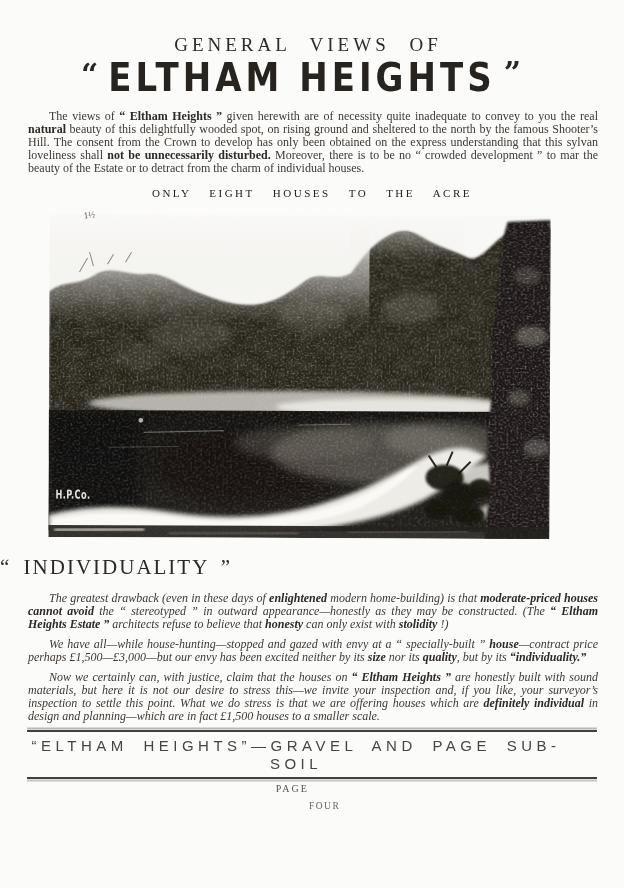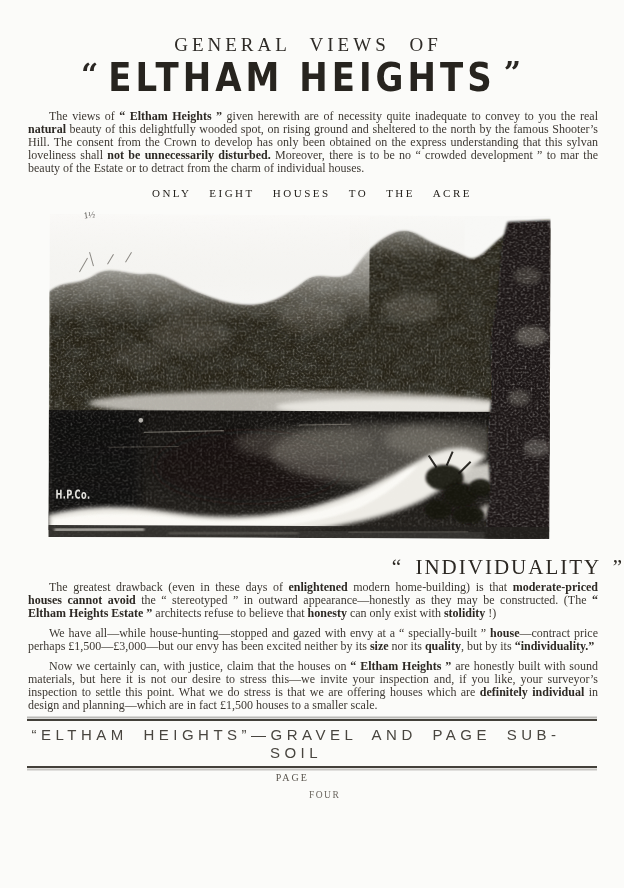--- a/index.html
+++ b/index.html
@@ -47,24 +47,24 @@
     font-family:"DejaVu Sans",sans-serif;font-weight:bold;font-size:10.5px;
     letter-spacing:0.5px;color:#f4f3ee;opacity:.92;
     transform:scaleX(.78) scaleY(1.15);transform-origin:left center;
   }
   .margin-mark{
     position:absolute;left:34px;top:-3px;font-size:9px;line-height:9px;
     color:#34312c;opacity:.85;transform:rotate(-6deg);width:8px;
   }
   
   .heading2{
-    text-align:right;margin-top:18px;font-size:21px;line-height:23px;
+    text-align:left;margin-top:18px;font-size:21px;line-height:23px;
     letter-spacing:2px;word-spacing:5px;color:#2c2823;
   }
-  .body-copy.lower{margin-top:2px;}
+  .body-copy.lower{margin-top:13px;font-style:italic;}
   
   .banner{margin:3px 27px 0 27px;}
   .rule{height:2px;background:#43403a;}
   .rule-top{box-shadow:0 -2.5px 0 rgba(66,62,56,.35);}
   .rule-bottom{box-shadow:0 2.5px 0 rgba(66,62,56,.28);}
   .banner-text{
     text-align:center;padding:5px 0 4px 0;transform:translateX(-16px);
     font-family:"Liberation Sans",sans-serif;font-size:15px;line-height:18px;
     letter-spacing:4.5px;word-spacing:7px;color:#48453f;
   }

